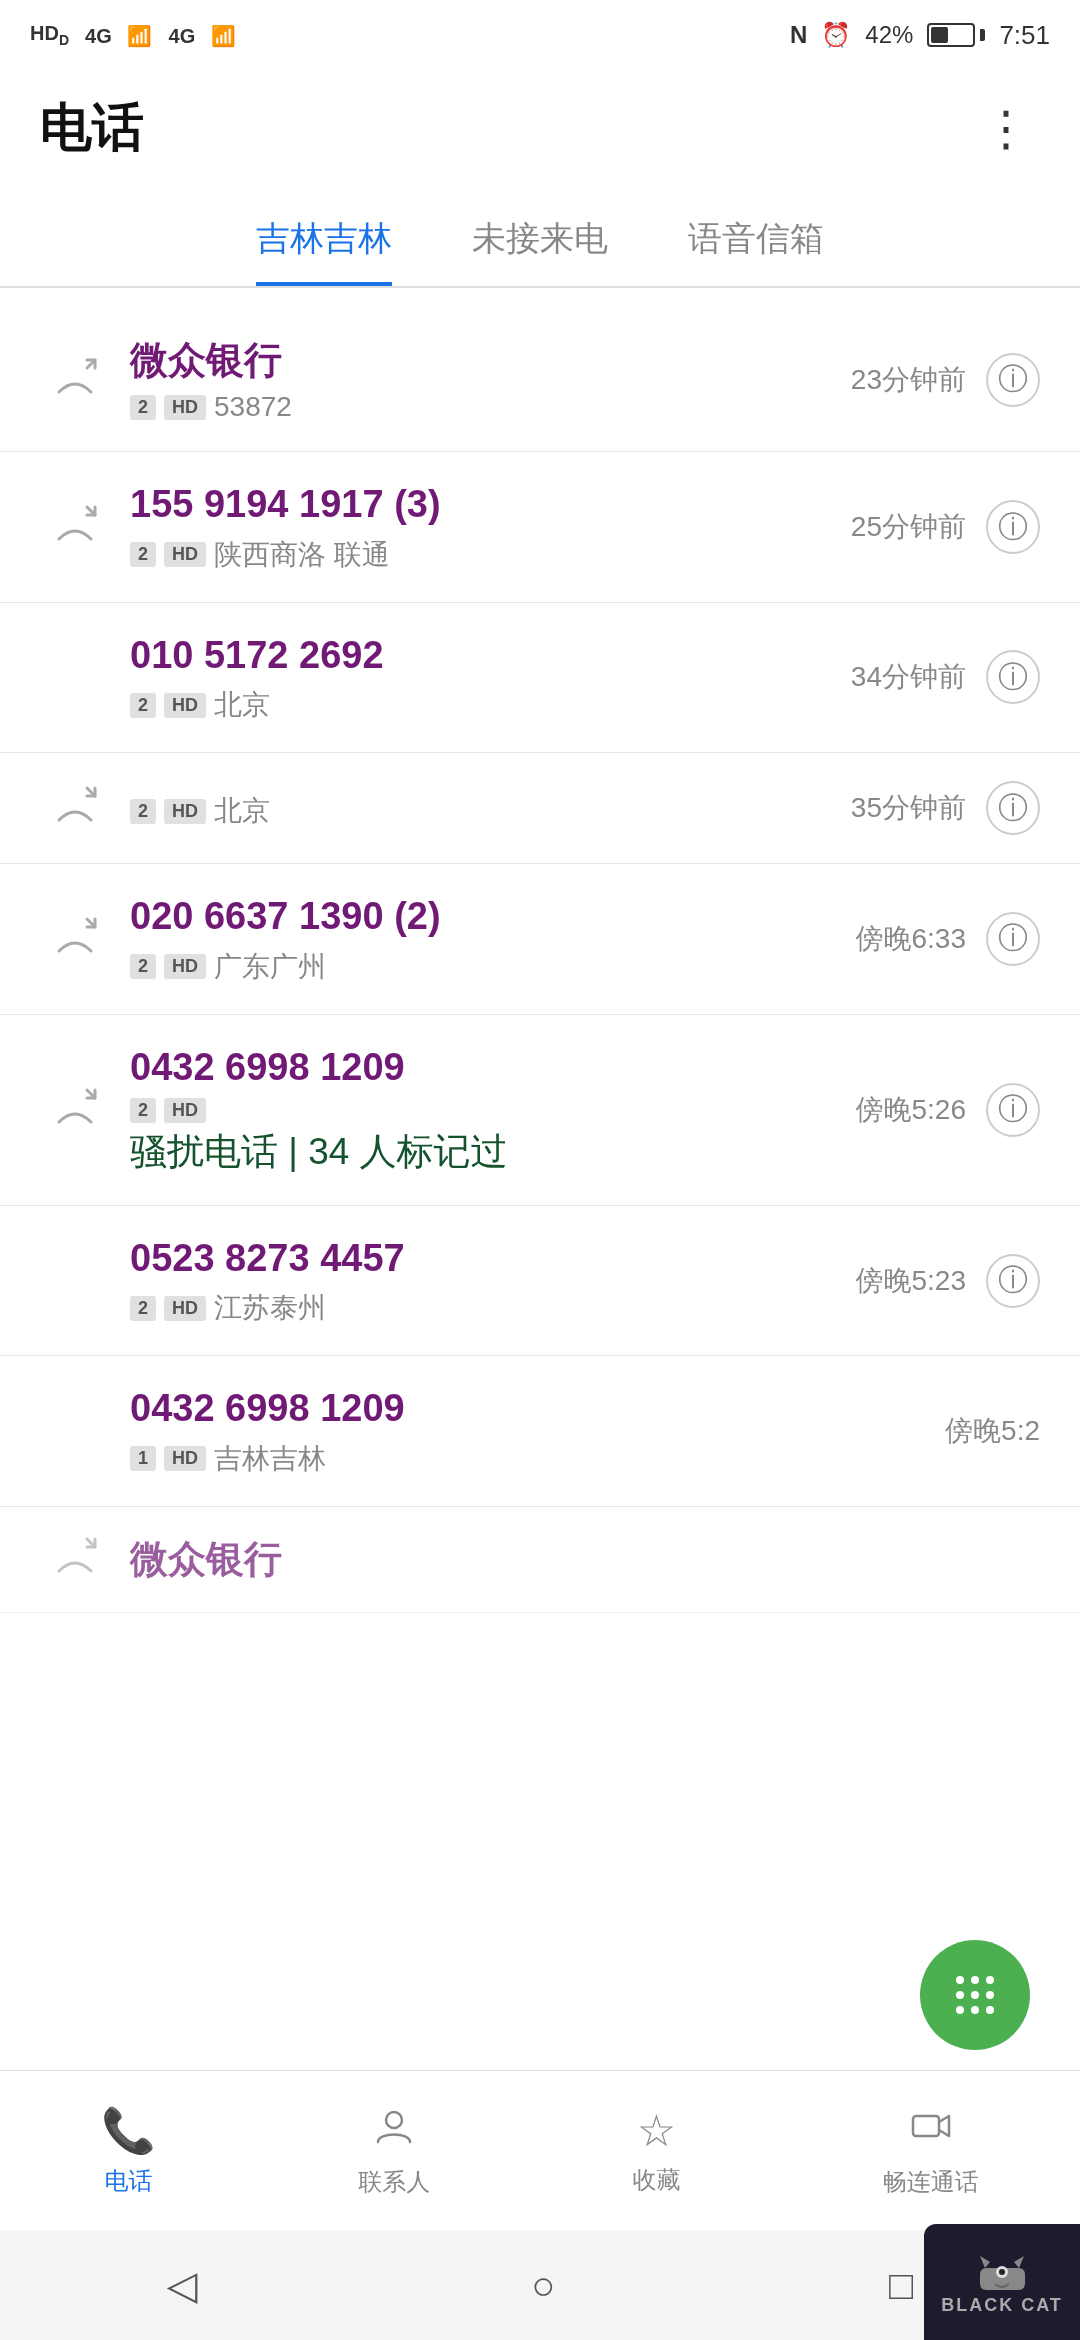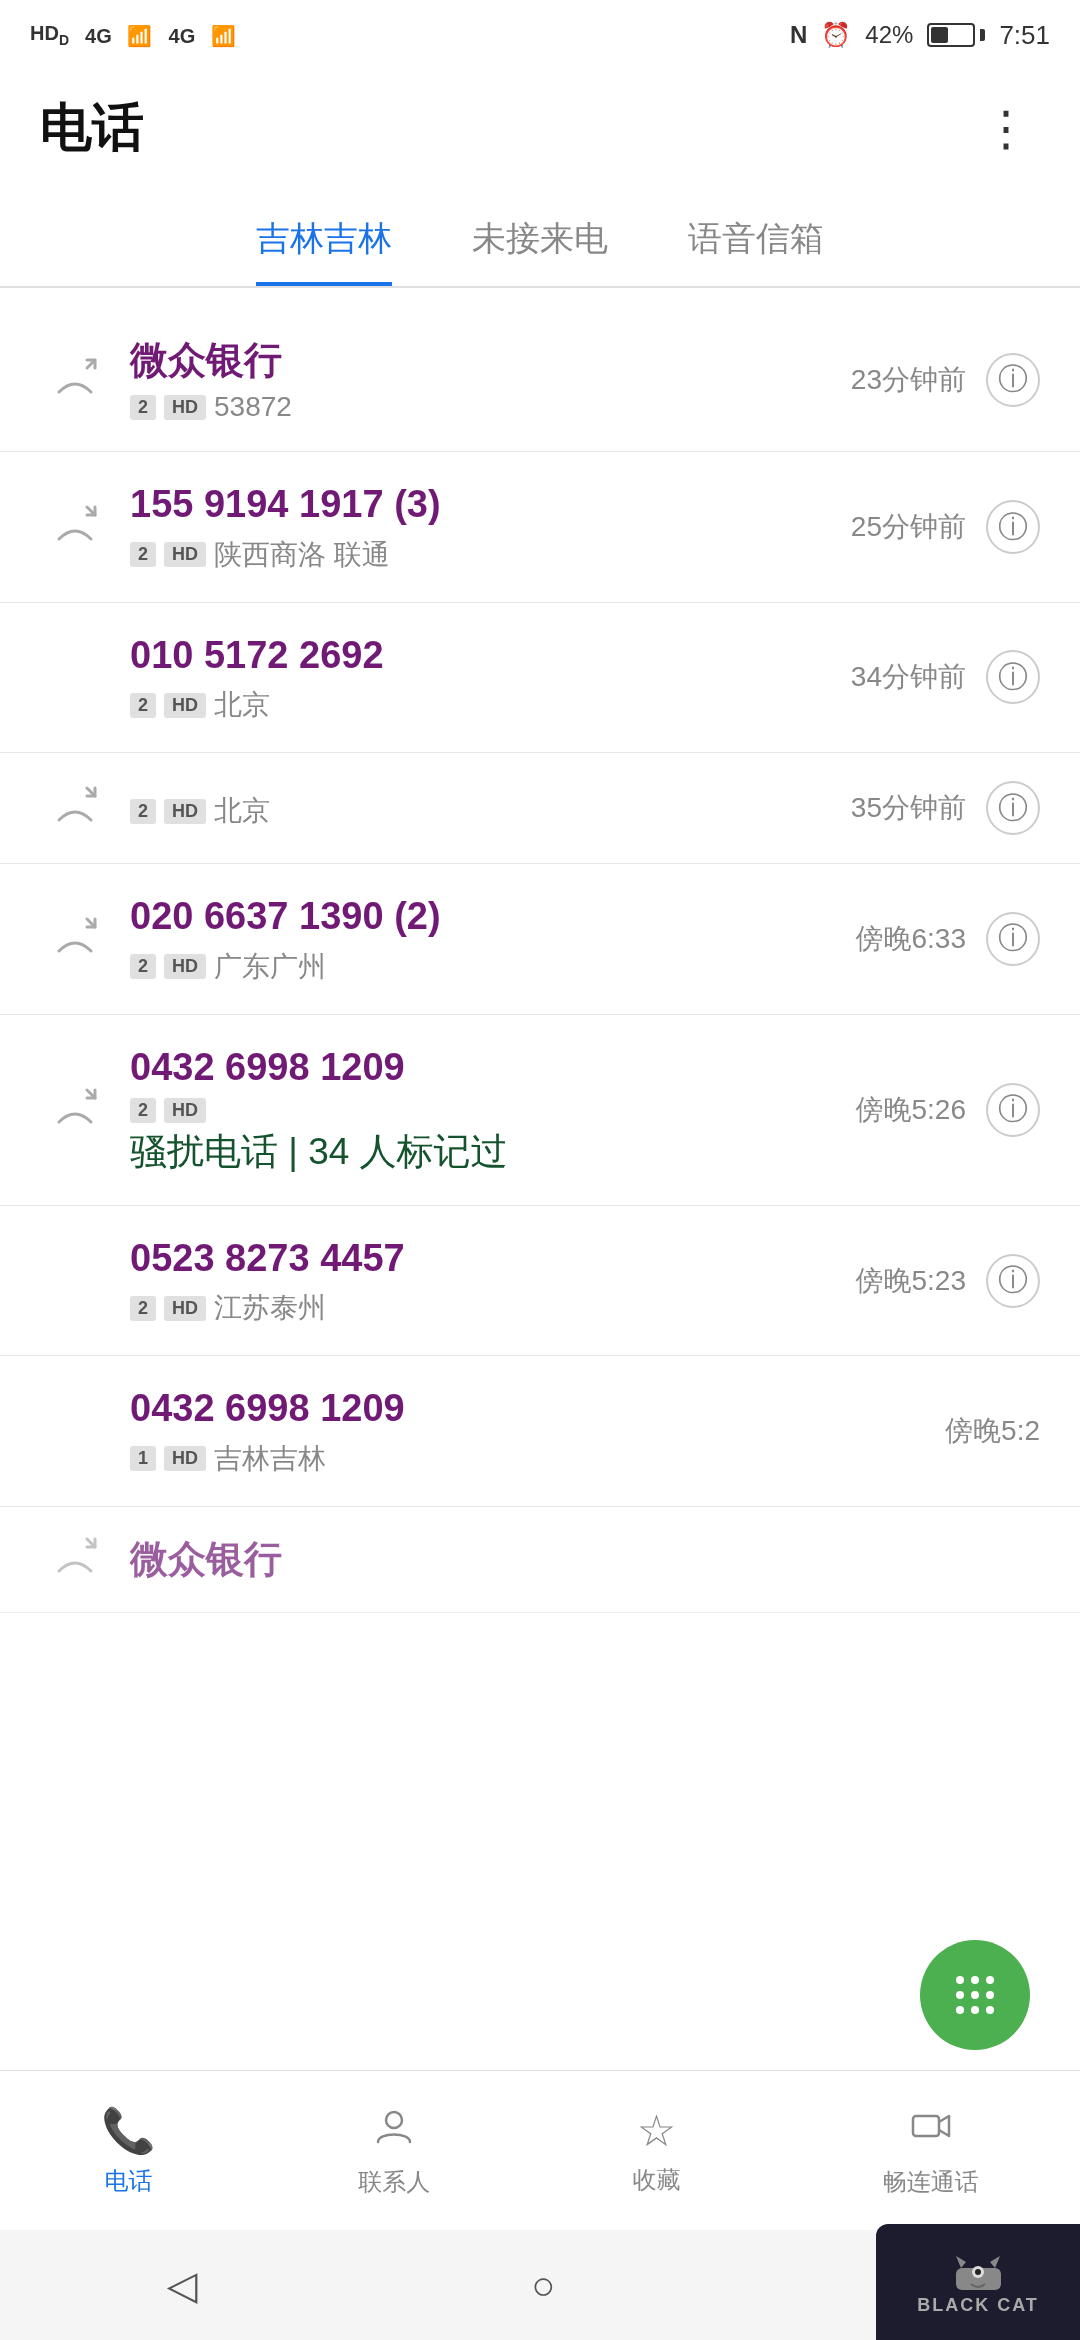--- a/index.html
+++ b/index.html
@@ -552,21 +552,21 @@
     <span class="nav-label">畅连通话</span>
   </div>
 </div>
 
 <div class="gesture-bar">
   <span class="gesture-btn">◁</span>
   <span class="gesture-btn">○</span>
   <span class="gesture-btn">□</span>
 </div>
 
-<div class="blackcat-watermark" style="position:absolute; bottom:0; right:0; width:204px; height:116px; background:#1c1c2e; display:flex; flex-direction:column; align-items:center; justify-content:center; border-top-left-radius:12px;">
+<div class="blackcat-watermark" style="position:absolute; bottom:0; right:0; width:156px; height:116px; background:#1c1c2e; display:flex; flex-direction:column; align-items:center; justify-content:center; border-top-left-radius:12px;">
   <svg width="55" height="45" viewBox="0 0 55 45">
     <rect x="5" y="20" width="45" height="22" rx="6" fill="#888"></rect>
     <circle cx="27" cy="24" r="6" fill="#ddd"></circle>
     <circle cx="27" cy="24" r="3" fill="#222"></circle>
     <polygon points="10,20 5,8 15,14" fill="#888"></polygon>
     <polygon points="44,20 49,8 39,14" fill="#888"></polygon>
     <path d="M20,36 Q27,42 34,36" stroke="#666" stroke-width="2" fill="none"></path>
   </svg>
   <span style="color:#aaa; font-size:18px; font-weight:bold; letter-spacing:2px; margin-top:2px;">BLACK CAT</span>
 </div>

